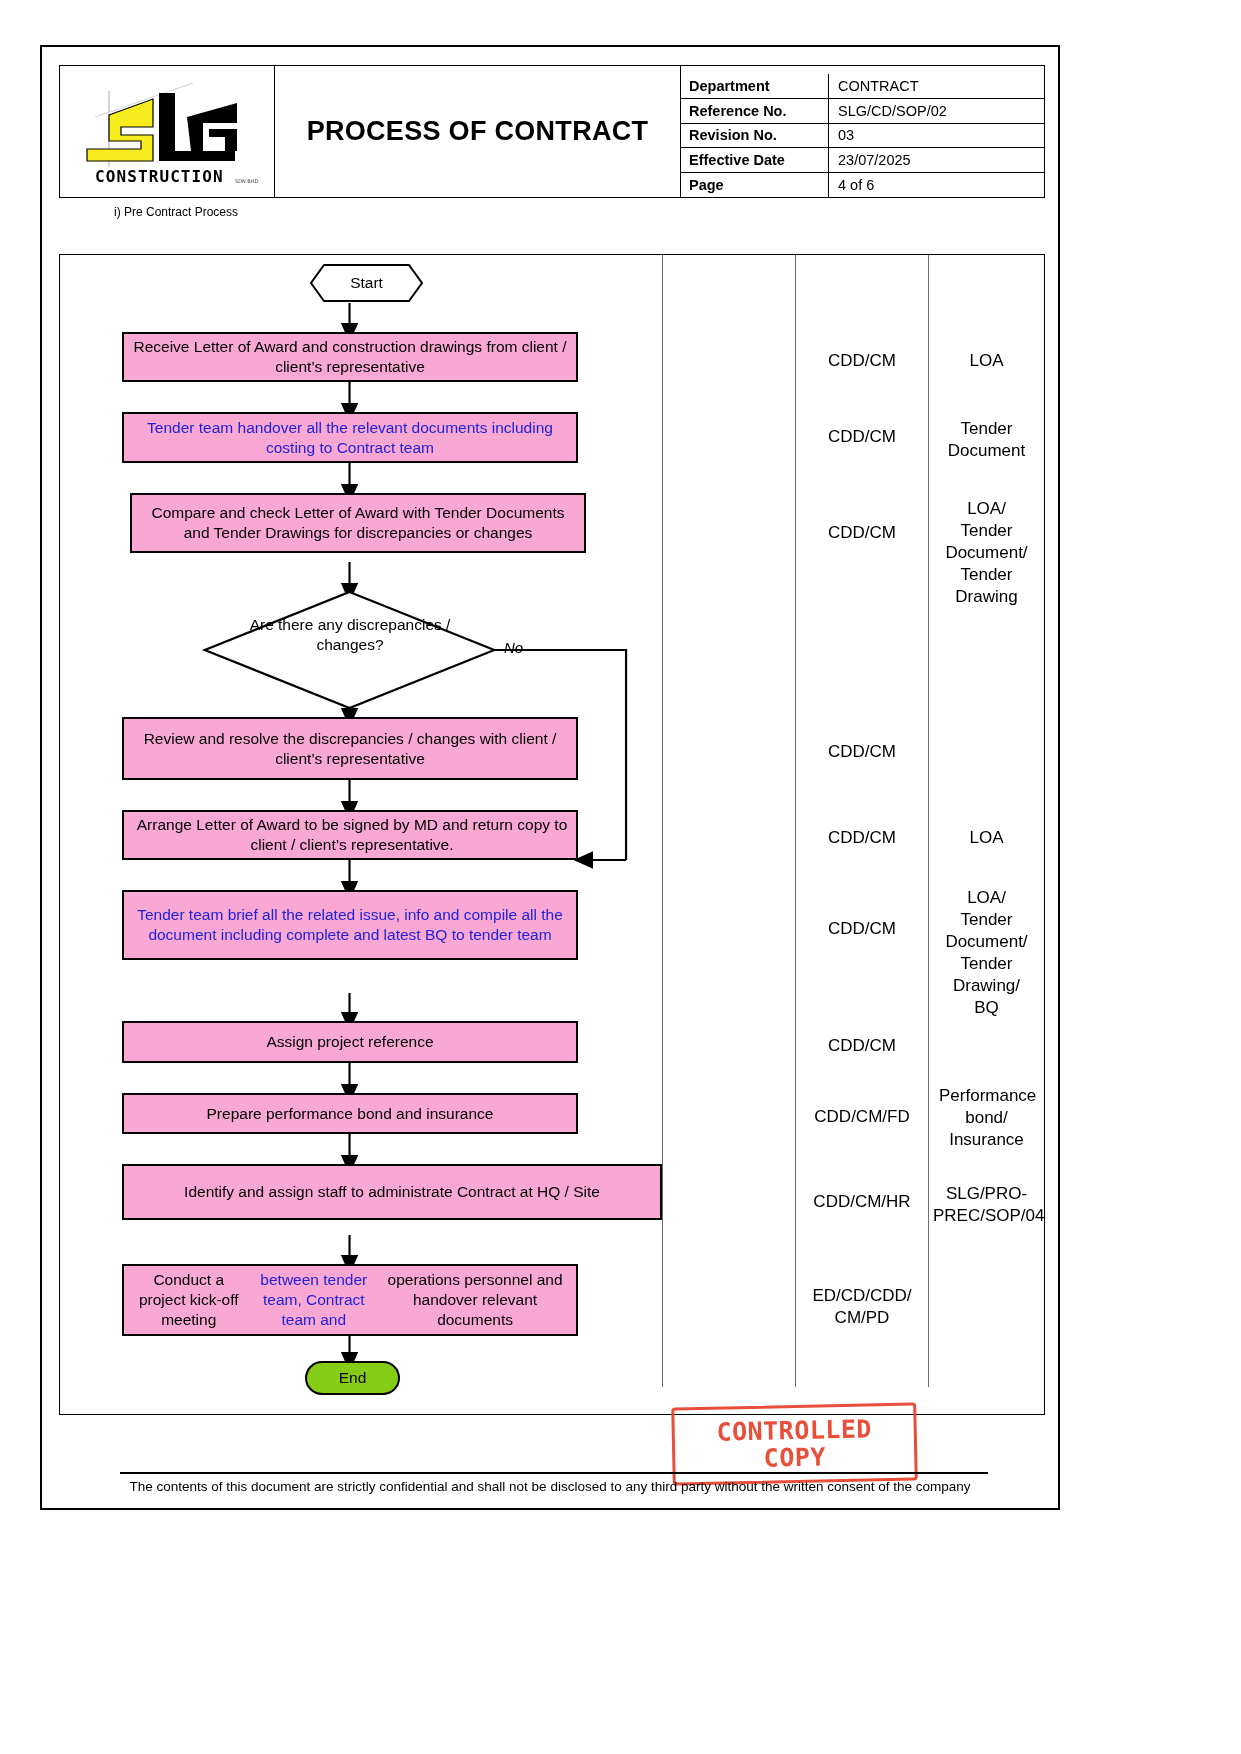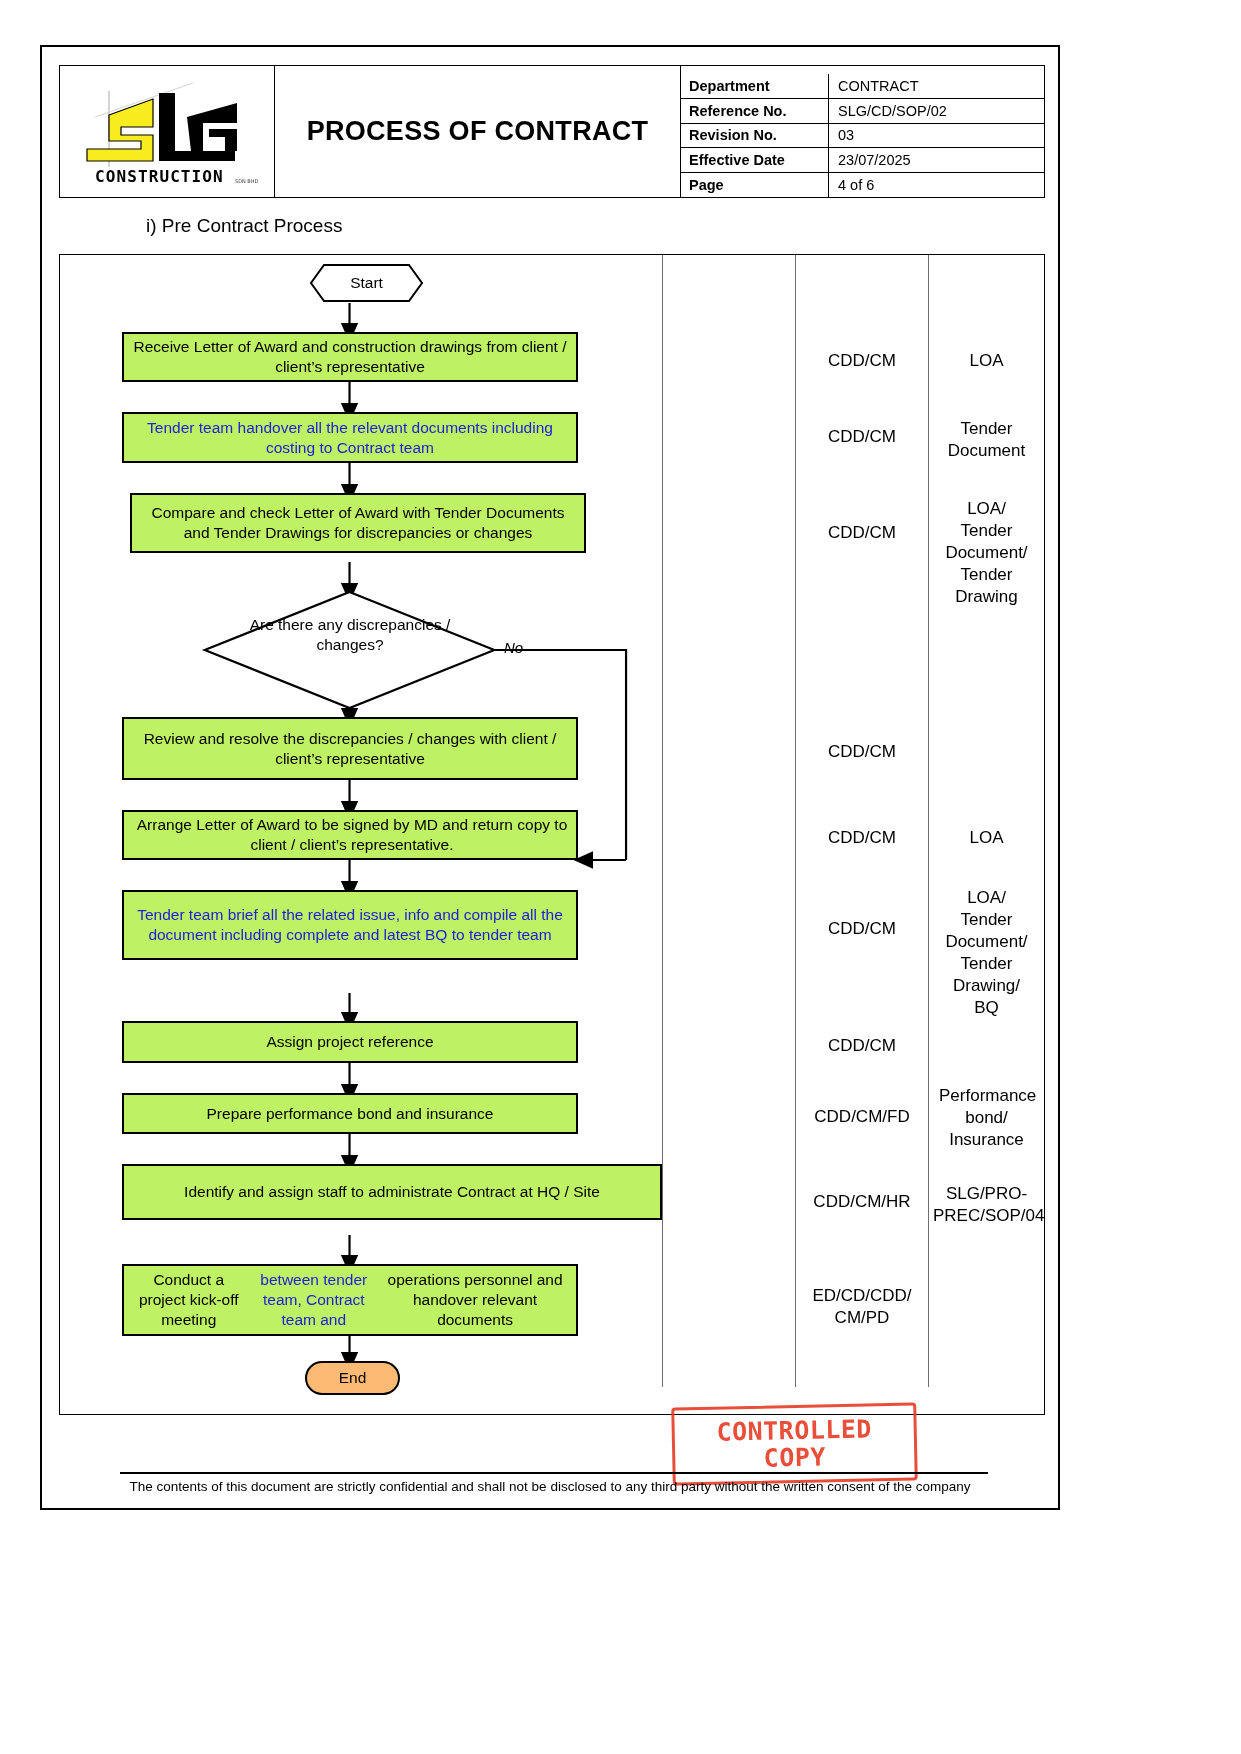--- a/index.html
+++ b/index.html
@@ -70,23 +70,22 @@
     display: flex; align-items: center;
     padding-left: 9px;
   }
 
   
   .logo-wrap { width: 185px; height: 110px; position: relative; }
 
   
   .section-label {
     position: absolute;
-    left: 72px; top: 168px;
-    font-size: 19px;
-    margin-left: 32px;
+    left: 72px; top: 158px;
+    font-size: 12px;
   }
 
   
   .tbl {
     position: absolute;
     left: 17px; top: 207px;
     width: 986px; height: 1161px;
     border: 1px solid #000;
   }
   .tbl-head {
@@ -108,35 +107,35 @@
   }
 
   
   .flow {
     position: absolute;
     left: 0; top: 0; width: 100%; height: 100%;
   }
   .node {
     position: absolute;
     border: 2px solid #000;
-    background: #bef264;
+    background: #f9a8d4;
     display: flex; align-items: center; justify-content: center;
     text-align: center;
     font-size: 15.5px;
     line-height: 1.28;
     padding: 3px 8px;
   }
   .node.left { text-align: center; justify-content: flex-start; padding-left: 12px; }
   .node.blue { color: #2121d6; }
   .blue-span { color: #2121d6; }
 
   .terminator {
     position: absolute;
     border: 2px solid #000;
-    background: #fdba74;
+    background: #84cc16;
     border-radius: 18px;
     display: flex; align-items: center; justify-content: center;
     font-size: 15.5px;
   }
 
   svg.overlay {
     position: absolute; left: 0; top: 0;
     width: 100%; height: 100%;
     pointer-events: none;
   }

